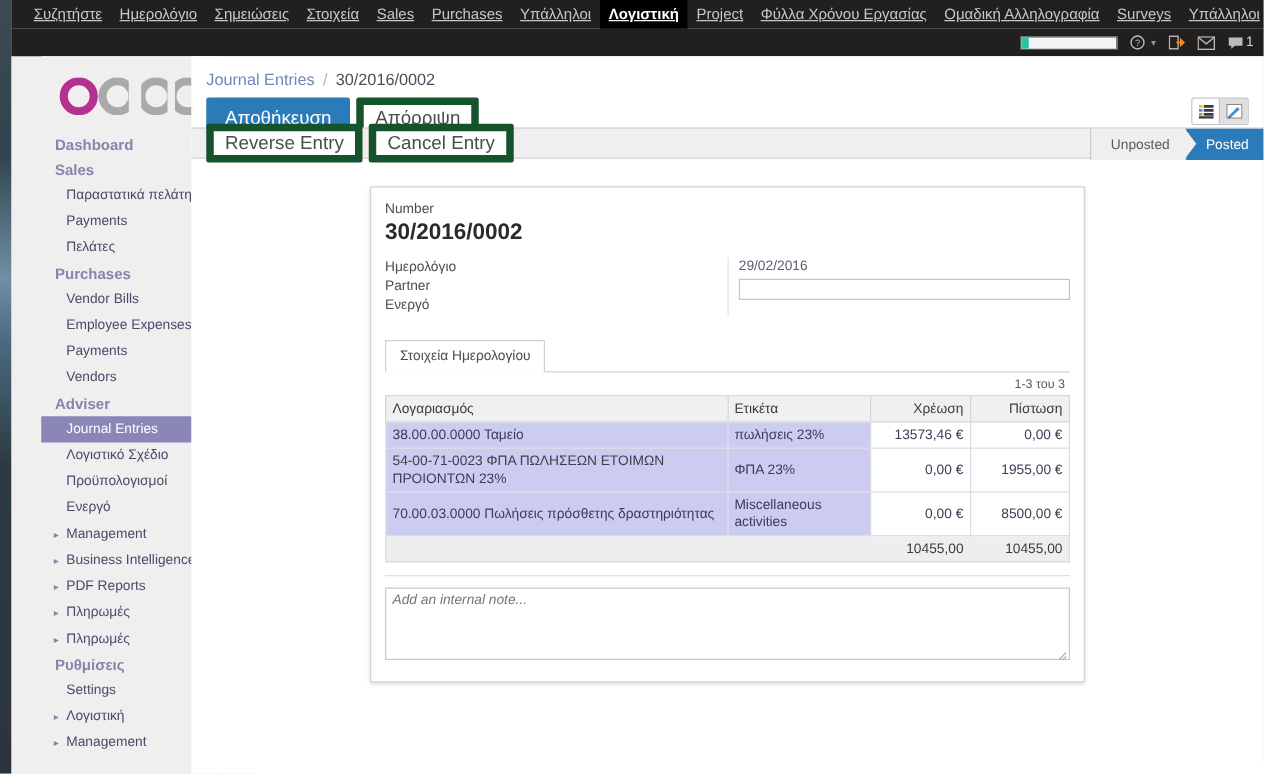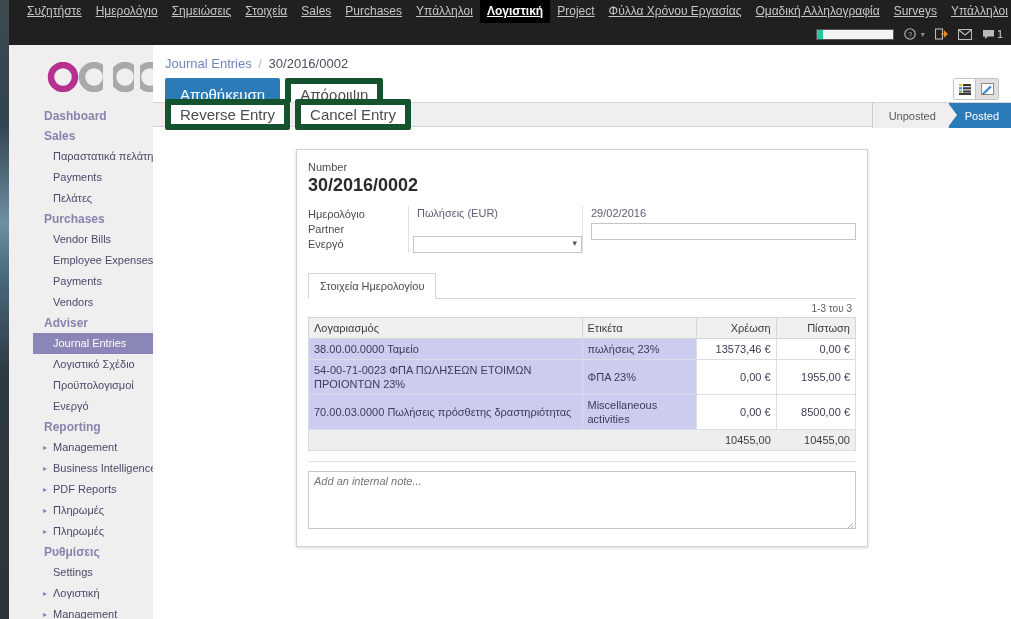--- a/index.html
+++ b/index.html
@@ -274,21 +274,20 @@
         <div class="side-section"><span>Purchases</span></div>
         <div class="side-link"><span>Vendor Bills</span></div>
         <div class="side-link"><span>Employee Expenses</span></div>
         <div class="side-link"><span>Payments</span></div>
         <div class="side-link"><span>Vendors</span></div>
         <div class="side-section"><span>Adviser</span></div>
         <div class="side-link active"><span>Journal Entries</span></div>
         <div class="side-link"><span>Λογιστικό Σχέδιο</span></div>
         <div class="side-link"><span>Προϋπολογισμοί</span></div>
         <div class="side-link"><span>Ενεργό</span></div>
-        <div class="side-section"><span>Reporting</span></div>
         <div class="side-link has-caret"><span>Management</span></div>
         <div class="side-link has-caret"><span>Business Intelligence</span></div>
         <div class="side-link has-caret"><span>PDF Reports</span></div>
         <div class="side-link has-caret"><span>Πληρωμές</span></div>
         <div class="side-link has-caret"><span>Πληρωμές</span></div>
         <div class="side-section"><span>Ρυθμίσεις</span></div>
         <div class="side-link"><span>Settings</span></div>
         <div class="side-link has-caret"><span>Λογιστική</span></div>
         <div class="side-link has-caret"><span>Management</span></div>
       </div>
@@ -346,25 +345,20 @@
 
         <div class="num-label">Number</div>
         <div class="num-value">30/2016/0002</div>
 
         <div class="hdr-grid">
           <div class="hdr-col left">
             <div class="lbl-col">
               <div class="f-label">Ημερολόγιο</div>
               <div class="f-label">Partner</div>
               <div class="f-label">Ενεργό</div>
-            </div>
-            <div class="val-col">
-              <div class="ro-value">Πωλήσεις (EUR)</div>
-              <div style="height:15px"></div>
-              <div class="select-box"></div>
             </div>
           </div>
           <div class="hdr-col right">
             <div class="val-col">
               <div class="ro-value">29/02/2016</div>
               <div class="ref-wrap">
                 <input class="inp" type="text" value="" style="">
               </div>
             </div>
           </div>

